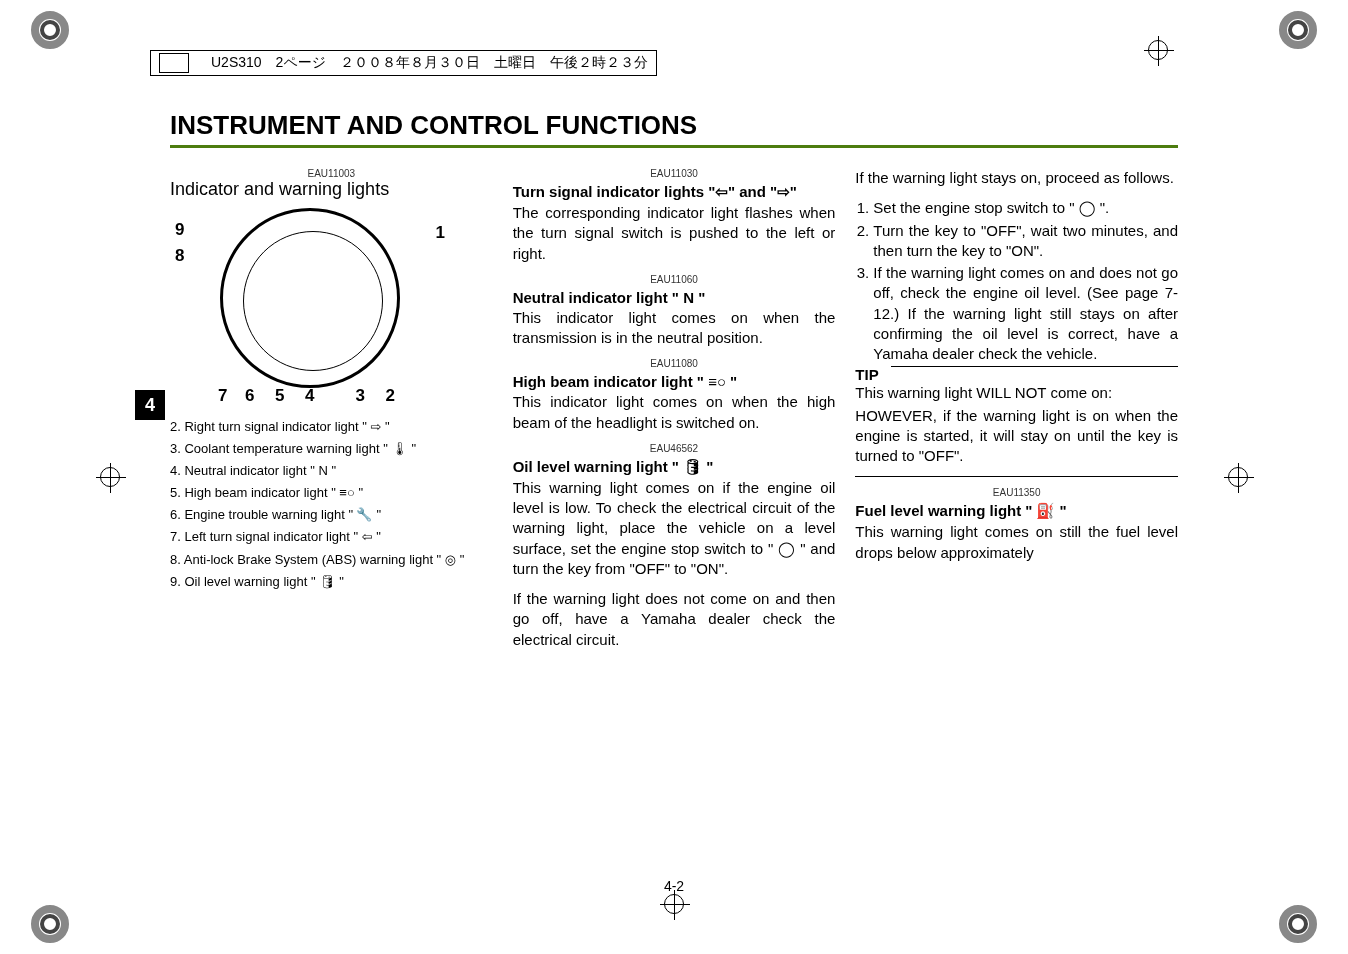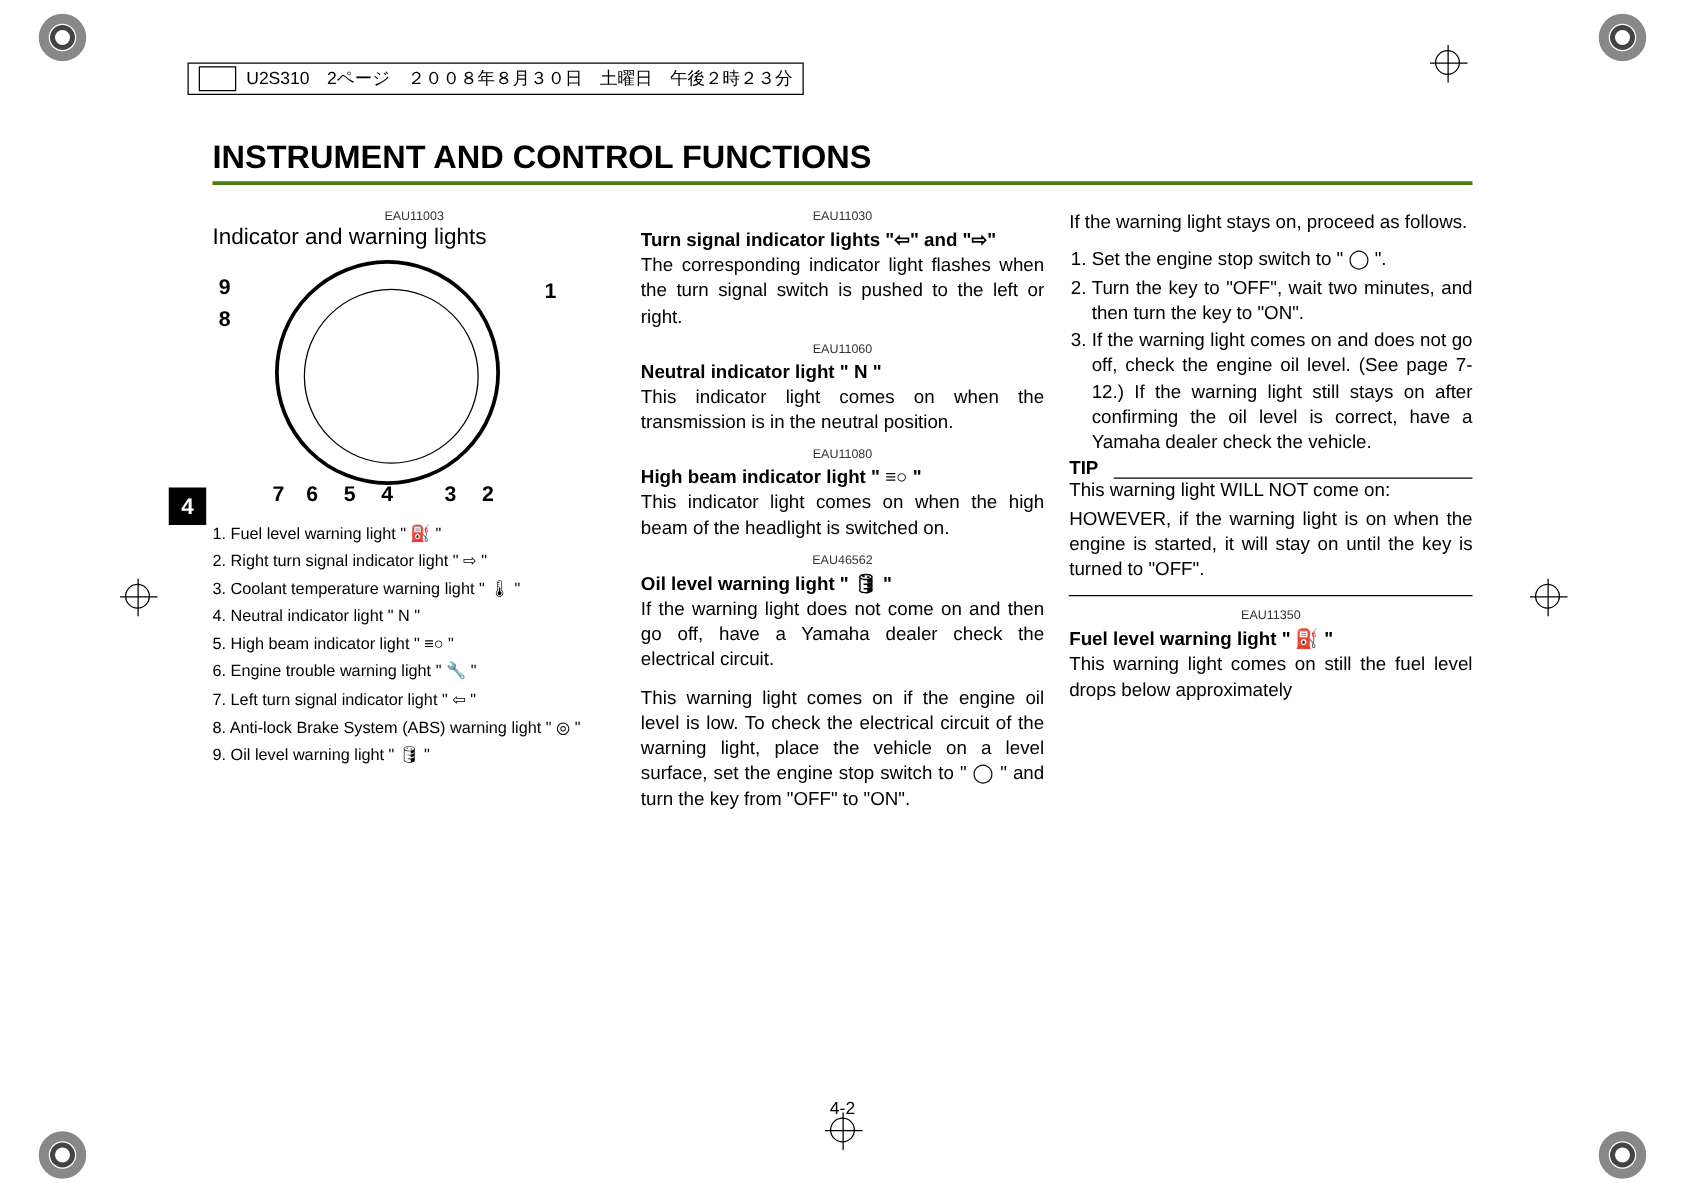--- a/index.html
+++ b/index.html
@@ -50,21 +50,21 @@
     .reg-b { bottom: 40px; left: 50%; transform: translateX(-50%); }
     .header-strip {
       position: absolute;
       top: 50px;
       left: 150px;
       border: 1px solid #000;
       padding: 2px 8px;
       font-size: 14px;
       display: flex;
       align-items: center;
-      gap: 8px;
+      gap: 22px;
     }
     .book-icon {
       width: 30px;
       height: 20px;
       border: 1px solid #000;
       position: relative;
     }
     .page-area {
       position: absolute;
       top: 110px;
@@ -173,21 +173,21 @@
       margin-left: 18px;
     }
     .ol-steps li { margin-bottom: 2px; text-align: justify; }
     .tip-label {
       font-weight: bold;
       font-size: 15px;
       display: inline-block;
     }
     .tip-line {
       display: flex;
-      align-items: flex-end;
+      align-items: flex-start;
       gap: 12px;
       margin-top: 0;
     }
     .tip-line .rule {
       flex: 1;
       height: 1px;
       background: #000;
     }
     .bullets {
       font-size: 15px;
@@ -254,21 +254,20 @@
         <span class="callout c2">2</span>
         <span class="callout c3">3</span>
         <span class="callout c4">4</span>
         <span class="callout c5">5</span>
         <span class="callout c6">6</span>
         <span class="callout c7">7</span>
         <span class="callout c8">8</span>
         <span class="callout c9">9</span>
       </div>
       <div class="legend">
-        <span class="legend-item">1. Fuel level warning light " ⛽ "</span>
         <span class="legend-item">2. Right turn signal indicator light " ⇨ "</span>
         <span class="legend-item">3. Coolant temperature warning light " 🌡 "</span>
         <span class="legend-item">4. Neutral indicator light " N "</span>
         <span class="legend-item">5. High beam indicator light " ≡○ "</span>
         <span class="legend-item">6. Engine trouble warning light " 🔧 "</span>
         <span class="legend-item">7. Left turn signal indicator light " ⇦ "</span>
         <span class="legend-item">8. Anti-lock Brake System (ABS) warning light " ◎ "</span>
         <span class="legend-item">9. Oil level warning light " 🛢 "</span>
       </div>
     </div>
@@ -281,22 +280,22 @@
       <div class="refcode">EAU11060</div>
       <div class="subsection-title">Neutral indicator light " N "</div>
       <p class="body-text">This indicator light comes on when the transmission is in the neutral position.</p>
 
       <div class="refcode">EAU11080</div>
       <div class="subsection-title">High beam indicator light " ≡○ "</div>
       <p class="body-text">This indicator light comes on when the high beam of the headlight is switched on.</p>
 
       <div class="refcode">EAU46562</div>
       <div class="subsection-title">Oil level warning light " 🛢 "</div>
+      <p class="body-text">This warning light comes on if the engine oil level is low. To check the electrical circuit of the warning light, place the vehicle on a level surface, set the engine stop switch to " ◯ " and turn the key from "OFF" to "ON".</p>
       <p class="body-text">If the warning light does not come on and then go off, have a Yamaha dealer check the electrical circuit.</p>
-      <p class="body-text">This warning light comes on if the engine oil level is low. To check the electrical circuit of the warning light, place the vehicle on a level surface, set the engine stop switch to " ◯ " and turn the key from "OFF" to "ON".</p>
     </div>
 
     <div class="col">
       <p class="body-text">If the warning light stays on, proceed as follows.</p>
       <ol class="ol-steps">
         <li>Set the engine stop switch to " ◯ ".</li>
         <li>Turn the key to "OFF", wait two minutes, and then turn the key to "ON".</li>
         <li>If the warning light comes on and does not go off, check the engine oil level. (See page 7-12.) If the warning light still stays on after confirming the oil level is correct, have a Yamaha dealer check the vehicle.</li>
       </ol>
       <div class="tip-line">

